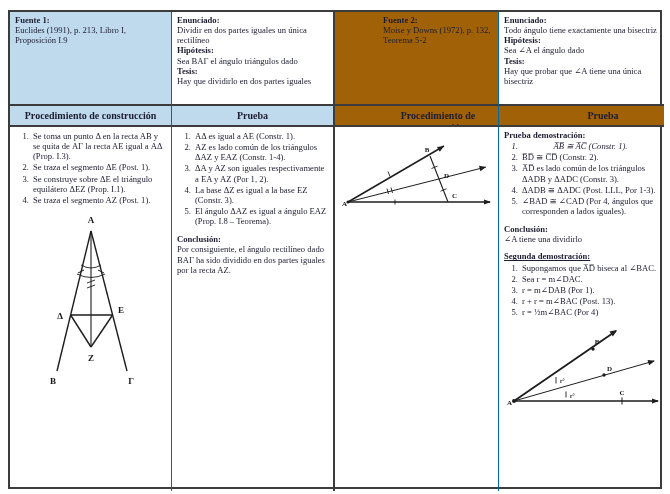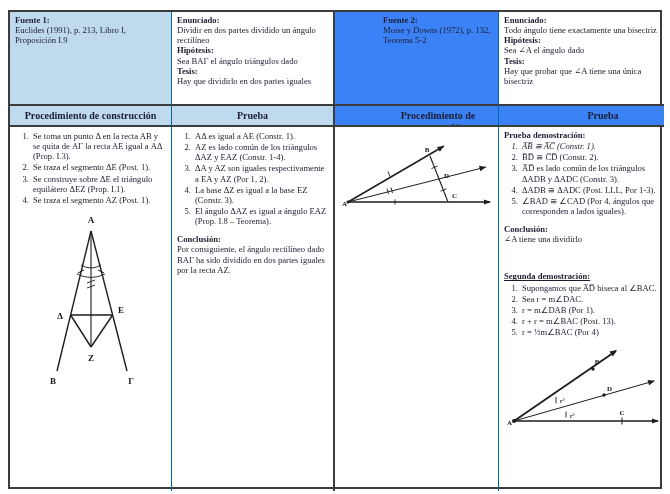--- a/index.html
+++ b/index.html
@@ -11,46 +11,46 @@
        border:2px solid #3c3c3c;box-sizing:border-box;background:#fff;}
   .cell{box-sizing:border-box;border-right:1px solid #0369a1;border-bottom:1px solid #3c3c3c;
         padding:3px 5px 2px 5px;overflow:hidden;font-size:8.6px;line-height:1.18;}
   .c4{border-right:none;}
   .c2{border-right:2px solid #3c3c3c;}
   .r1{border-bottom:2px solid #3c3c3c;}
   .hdr{border-bottom:2px solid #3c3c3c;text-align:center;font-weight:bold;font-size:10px;
        padding-top:4px;}
   .r3{border-bottom:none;}
   .bgB{background:#bfd9ed;}
-  .bgY{background:#3b82f6;padding-left:48px;}
+  .bgY{background:#a16207;padding-left:48px;}
   .bold{font-weight:bold;}
-  .ul{text-decoration:underline;margin-top:20px;}
-  ol{margin:1px 0 0 0;padding-left:16px;font-family:Liberation Serif, serif;}
+  .ul{text-decoration:underline;}
+  ol{margin:1px 0 0 0;padding-left:16px;}
   li{padding-left:2px;margin-bottom:1px;}
-  ol.primera li:first-child{font-style:italic;}
+  ol.primera li:first-child{font-style:italic;text-align:center;}
   .gap{height:7px;}
   .fig{display:block;margin:6px auto 0 auto;}
   .fig text{font-family:"Liberation Serif","DejaVu Serif",serif;font-weight:bold;fill:#161616;}
   .fig line,.fig path,.fig polyline{stroke:#1d1d1d;fill:none;}
 </style>
 </head>
 <body>
 
 <div class="page">
   <div class="tbl">
 
     <div class="cell r1 bgB">
       <div class="bold">Fuente 1:</div>
       <div>Euclides (1991), p. 213, Libro I,</div>
       <div>Proposición I.9</div>
     </div>
 
     <div class="cell r1 c2">
       <div class="bold">Enunciado:</div>
-      <div>Dividir en dos partes dividido un ángulo rectilíneo</div>
+      <div>Dividir en dos partes iguales un única rectilíneo</div>
       <div class="bold">Hipótesis:</div>
       <div>Sea ΒΑΓ el ángulo triángulos dado</div>
       <div class="bold">Tesis:</div>
       <div>Hay que dividirlo en dos partes iguales</div>
     </div>
 
     <div class="cell r1 bgY">
       <div class="bold">Fuente 2:</div>
       <div>Moise y Downs (1972), p. 132,</div>
       <div>Teorema 5-2</div>

